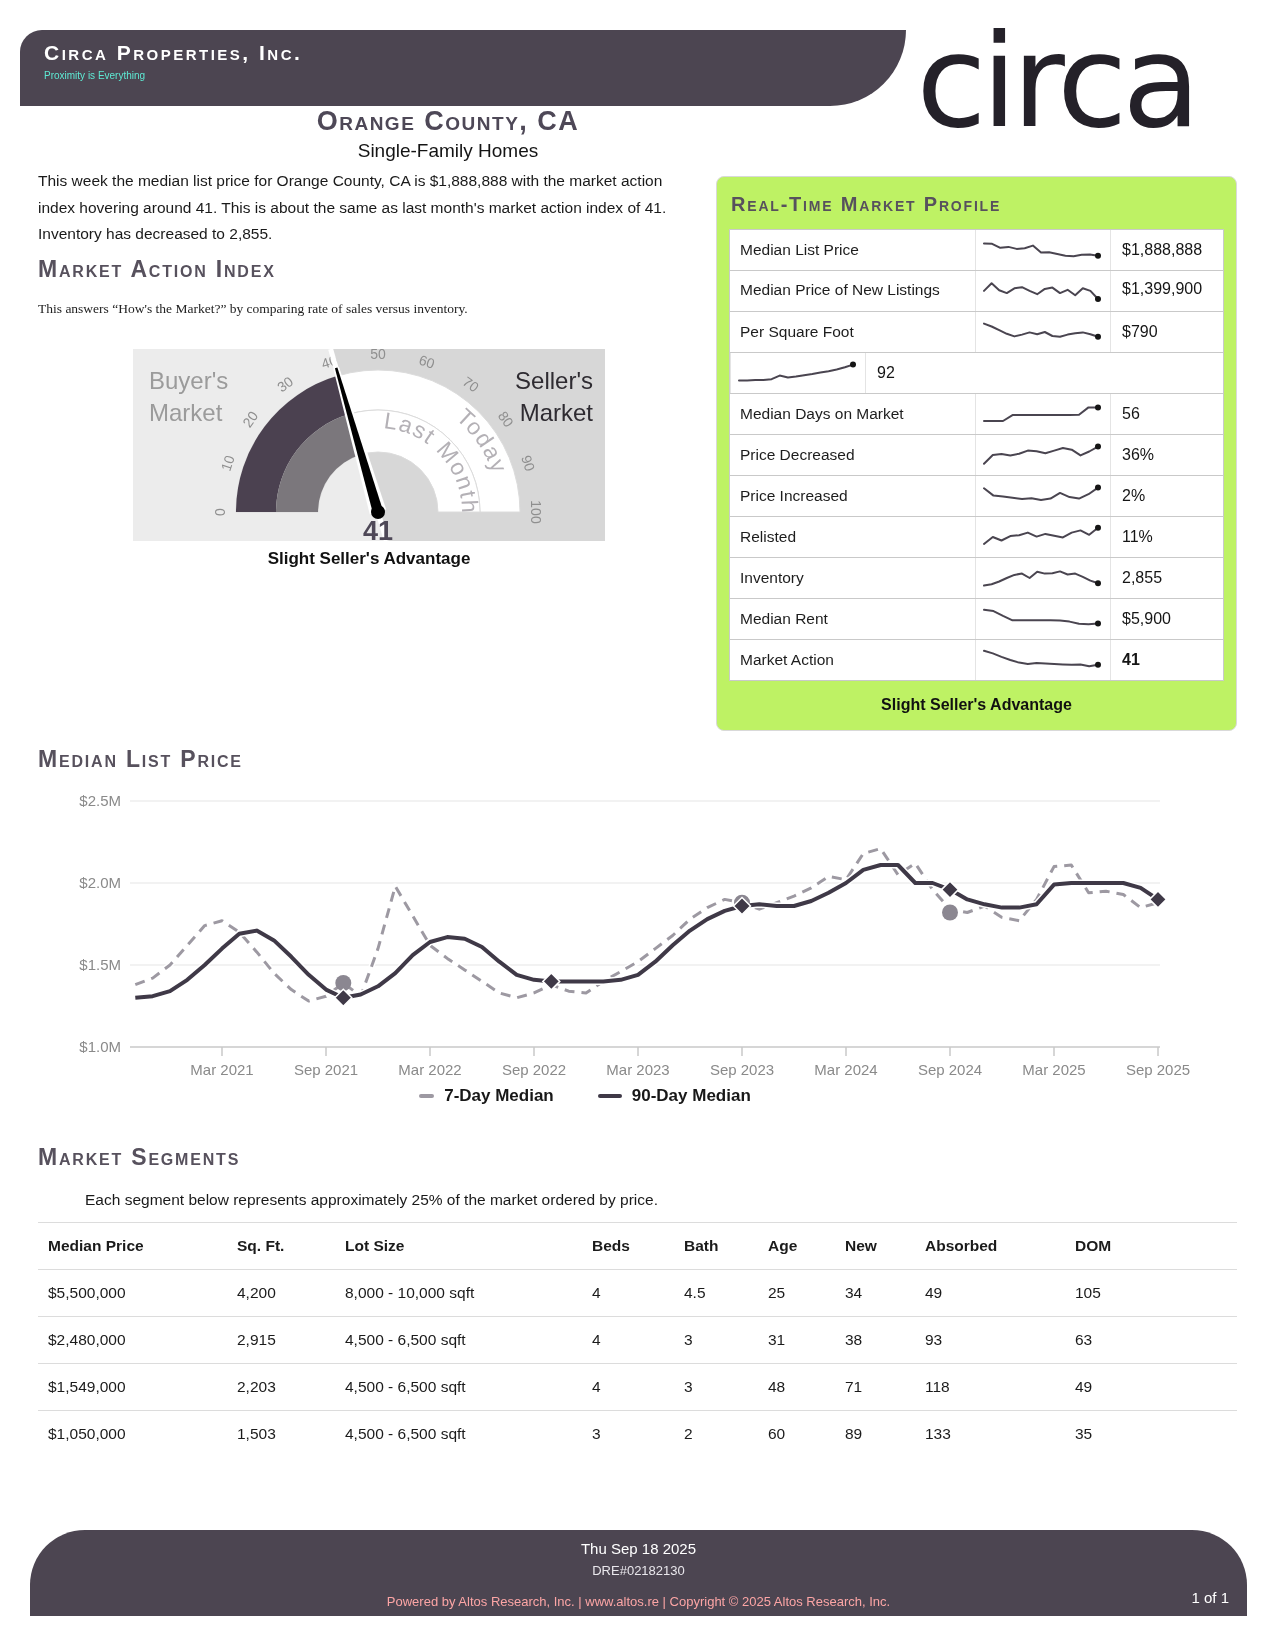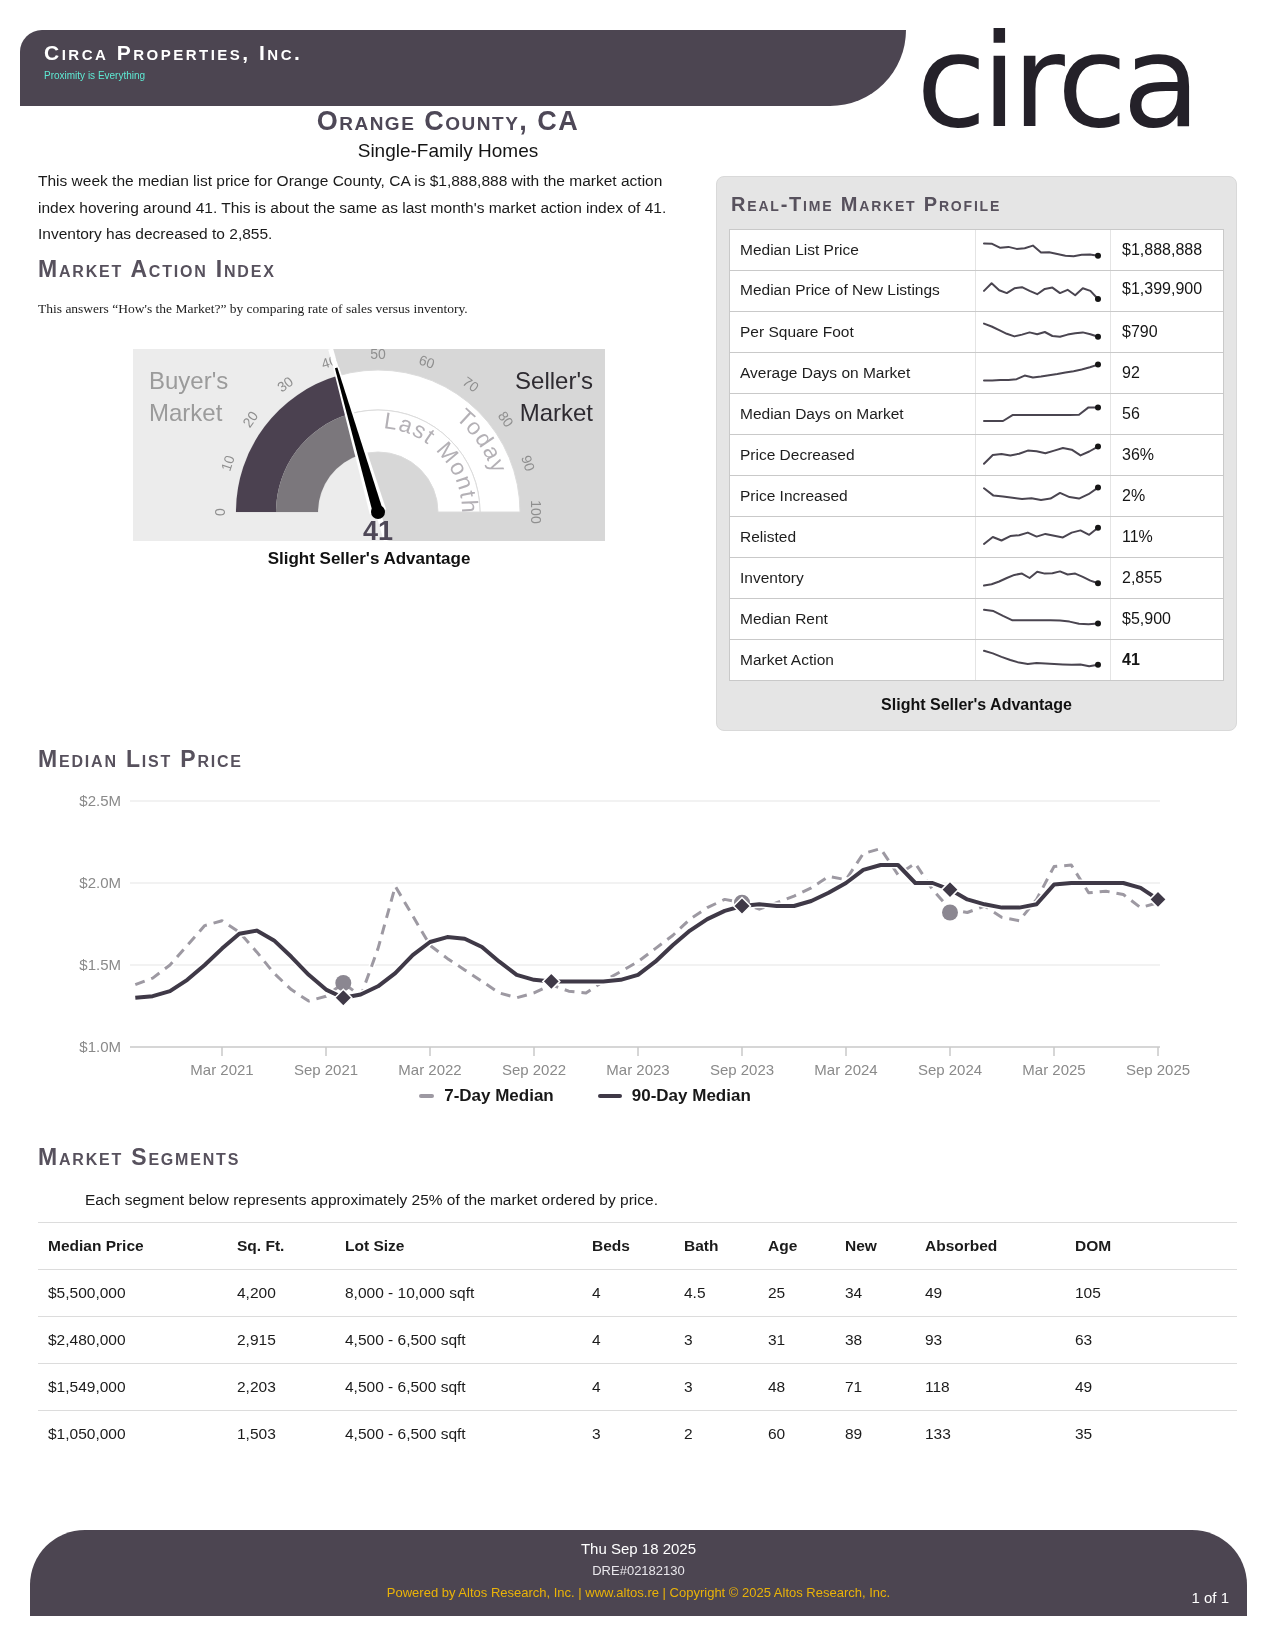--- a/index.html
+++ b/index.html
@@ -29,21 +29,21 @@
   #gauge .tick{font-size:14px;fill:#8f8f8f;}
   #gauge .side{font-size:24px;}
   #gauge .buyer{fill:#9b9b9b;}
   #gauge .seller{fill:#2e2b31;}
   #gauge .band-label{font-size:23px;fill:#b4b1b6;letter-spacing:1.5px;}
   #gauge .gauge-value{font-size:27px;font-weight:600;fill:#4e4857;}
   #gauge-caption{position:absolute;left:133px;top:549px;width:472px;text-align:center;
                  font-size:17px;font-weight:700;color:#111;}
 
   
-  #profile{position:absolute;left:716px;top:176px;width:521px;background:#e5e5e5;
+  #profile{position:absolute;left:716px;top:176px;width:521px;background:#bef264;
            border:1px solid #d9d9d9;border-radius:8px;box-sizing:border-box;padding:14px 12px 16px 12px;}
   .profile-h{font-size:20px;margin:2px 0 13px 2px;}
   #profile-table{background:#fff;border:1px solid #c9c9c9;}
   .pr-row{display:flex;border-bottom:1px solid #c9c9c9;min-height:40px;align-items:center;}
   .pr-row:last-child{border-bottom:none;}
   .pr-label{width:245px;box-sizing:border-box;padding:8px 6px 8px 10px;font-size:15.5px;color:#1d1d1d;line-height:1.45;}
   .pr-spark{width:136px;box-sizing:border-box;align-self:stretch;display:flex;align-items:center;justify-content:center;
             border-left:1px solid #e4e4e4;border-right:1px solid #e4e4e4;}
   .pr-value{flex:1;padding-left:11px;font-size:16px;color:#151515;}
   .pr-value.bold{font-weight:700;}
@@ -66,21 +66,21 @@
   #seg-table th{text-align:left;font-weight:700;padding:14px 0 14px 10px;
                 border-top:1px solid #dcdcdc;border-bottom:1px solid #dcdcdc;}
   #seg-table td{text-align:left;padding:14px 0 14px 10px;border-bottom:1px solid #dcdcdc;}
   #seg-table tbody tr:last-child td{border-bottom:none;}
 
   
   #footer{position:absolute;left:30px;top:1530px;width:1217px;height:86px;background:#4c4551;
           border-radius:55px 55px 0 0;box-sizing:border-box;padding-top:10px;text-align:center;color:#fff;}
   .f-date{font-size:15px;}
   .f-dre{font-size:13px;margin-top:6px;color:#e9e7ec;}
-  .f-powered{font-size:13px;margin-top:7px;color:#eab308;}
+  .f-powered{font-size:13px;margin-top:16px;color:#fca5a5;}
   .f-page{position:absolute;right:18px;bottom:10px;font-size:15px;color:#fff;}
 </style>
 </head>
 <body>
 
 <div class="page">
 
   <div class="banner">
     <div class="company">Circa Properties, Inc.</div>
     <div class="tagline">Proximity is Everything</div>
@@ -163,21 +163,20 @@
           <div class="pr-label">Per Square Foot</div>
           <div class="pr-spark">
             <svg width="130" height="30" viewBox="0 0 130 30">
       <polyline points="6.0,6.6 13.6,9.5 21.2,13.2 28.8,16.8 36.4,19.4 44.0,17.6 51.6,15.4 59.2,17.2 66.8,15.0 74.4,19.0 82.0,19.8 89.6,17.6 97.2,16.3 104.8,15.4 112.4,17.2 120.0,19.8" fill="none" stroke="#4a4550" stroke-width="2" stroke-linejoin="round" stroke-linecap="round"></polyline>
       <circle cx="120.0" cy="19.8" r="3" fill="#151515"></circle>
             </svg>
           </div>
           <div class="pr-value">$790</div>
         </div>
         <div class="pr-row">
-          <div class="pr-label">Average Days on Market</div>
           <div class="pr-spark">
             <svg width="130" height="30" viewBox="0 0 130 30">
       <polyline points="6.0,22.5 14.1,22.5 22.3,22.0 30.4,22.0 38.6,21.2 46.7,17.6 54.9,19.4 63.0,18.5 71.1,17.2 79.3,16.1 87.4,14.6 95.6,13.2 103.7,11.5 111.9,9.3 120.0,6.6" fill="none" stroke="#4a4550" stroke-width="2" stroke-linejoin="round" stroke-linecap="round"></polyline>
       <circle cx="120.0" cy="6.6" r="3" fill="#151515"></circle>
             </svg>
           </div>
           <div class="pr-value">92</div>
         </div>
         <div class="pr-row">
           <div class="pr-label">Median Days on Market</div>

